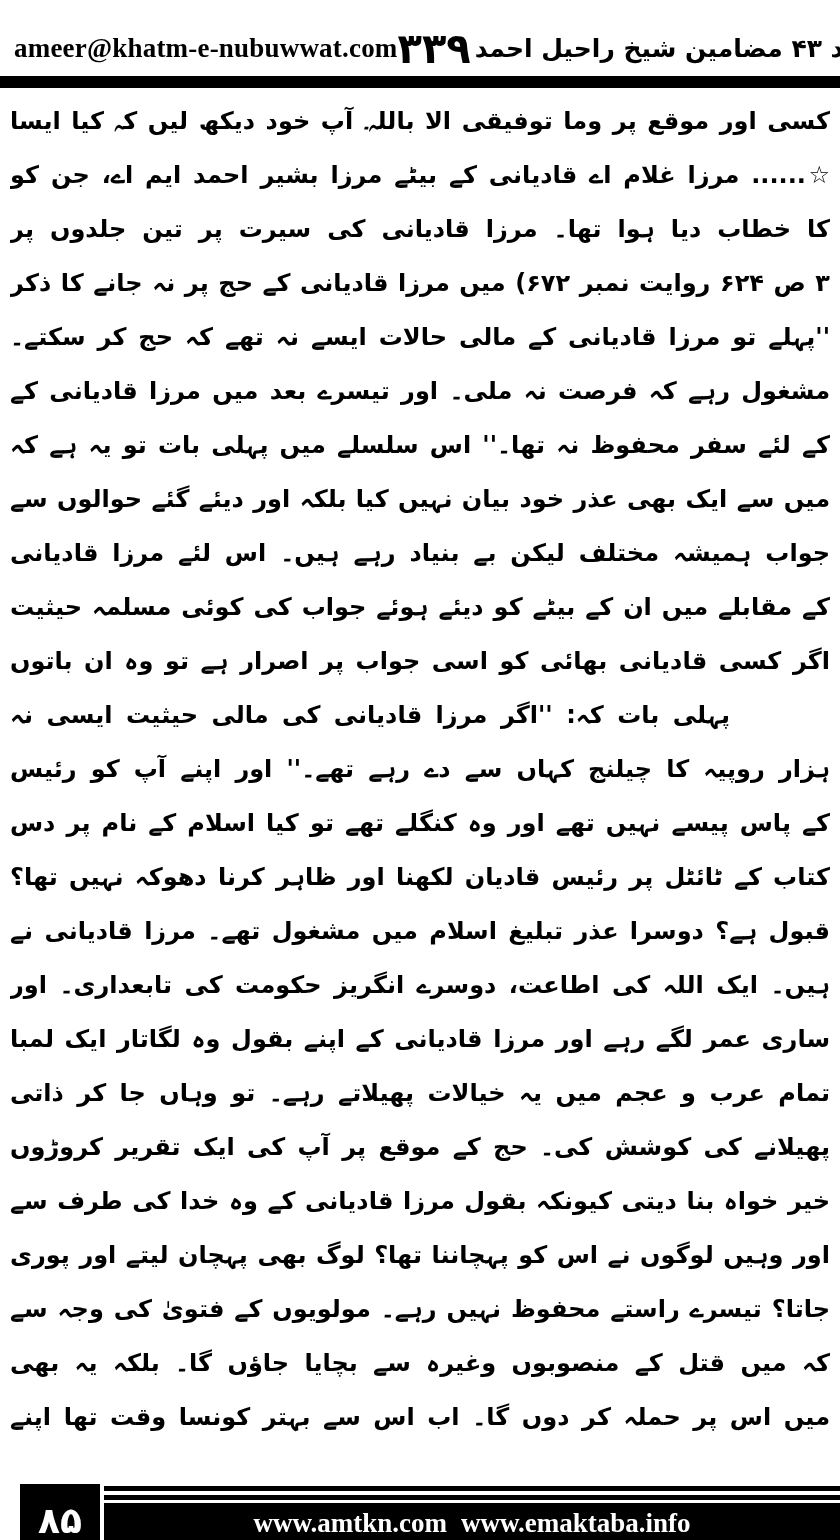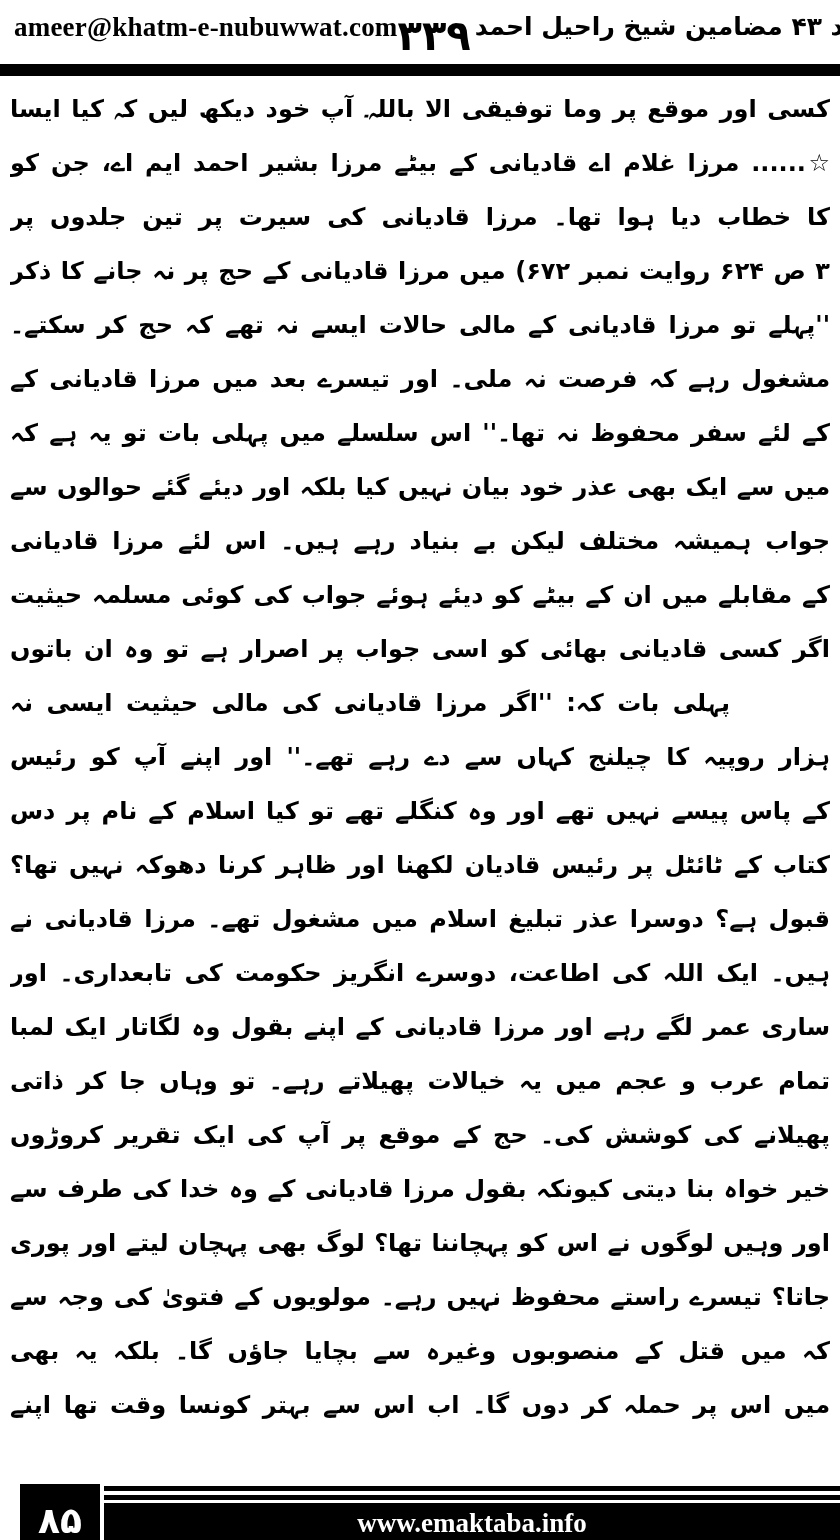--- a/index.html
+++ b/index.html
@@ -5,22 +5,22 @@
   html, body { margin: 0; padding: 0; }
   body {
     width: 840px; height: 1540px;
     background: #ffffff; color: #000000;
     font-family: "DejaVu Sans", sans-serif;
     overflow: hidden;
     position: relative;
   }
   
   .hdr {
-    display: flex; justify-content: space-between;
-    padding: 12px 12px 0 14px; height: 48px; box-sizing: content-box;
+    display: flex; align-items: center; justify-content: space-between;
+    padding: 12px 12px 0 14px; height: 48px; box-sizing: content-box; margin-top: 12px;
   }
   .hdr-email {
     font-family: "Liberation Serif", serif;
     font-weight: bold; font-size: 27px; letter-spacing: 0.2px;
     white-space: nowrap;
   }
   .hdr-num {
     font-weight: bold; font-size: 40px; direction: rtl;
     transform: scaleY(1.05);
   }
@@ -106,16 +106,17 @@
   <div class="bline">جاتا؟ تیسرے راستے محفوظ نہیں رہے۔ مولویوں کے فتویٰ کی وجہ سے تو مرزا قادیانی کا الہام ہے</div>
   <div class="bline">کہ میں قتل کے منصوبوں وغیرہ سے بچایا جاؤں گا۔ بلکہ یہ بھی الہام، وحی ہے کہ جو تجھ پر حملہ کرے گا</div>
   <div class="bline">میں اس پر حملہ کر دوں گا۔ اب اس سے بہتر کونسا وقت تھا اپنے الہام کی سچائی ثابت کرنے کا۔ پھر</div>
 </main>
 
 <footer class="ftr">
   <div class="ftr-pgbox">۸۵</div>
   <div class="ftr-right">
     <div class="ftr-dblrule"></div>
     <div class="ftr-urlbar">
+      <span>www.amtkn.com</span>
       <span>www.emaktaba.info</span>
     </div>
   </div>
 </footer>
 
 </body></html>

